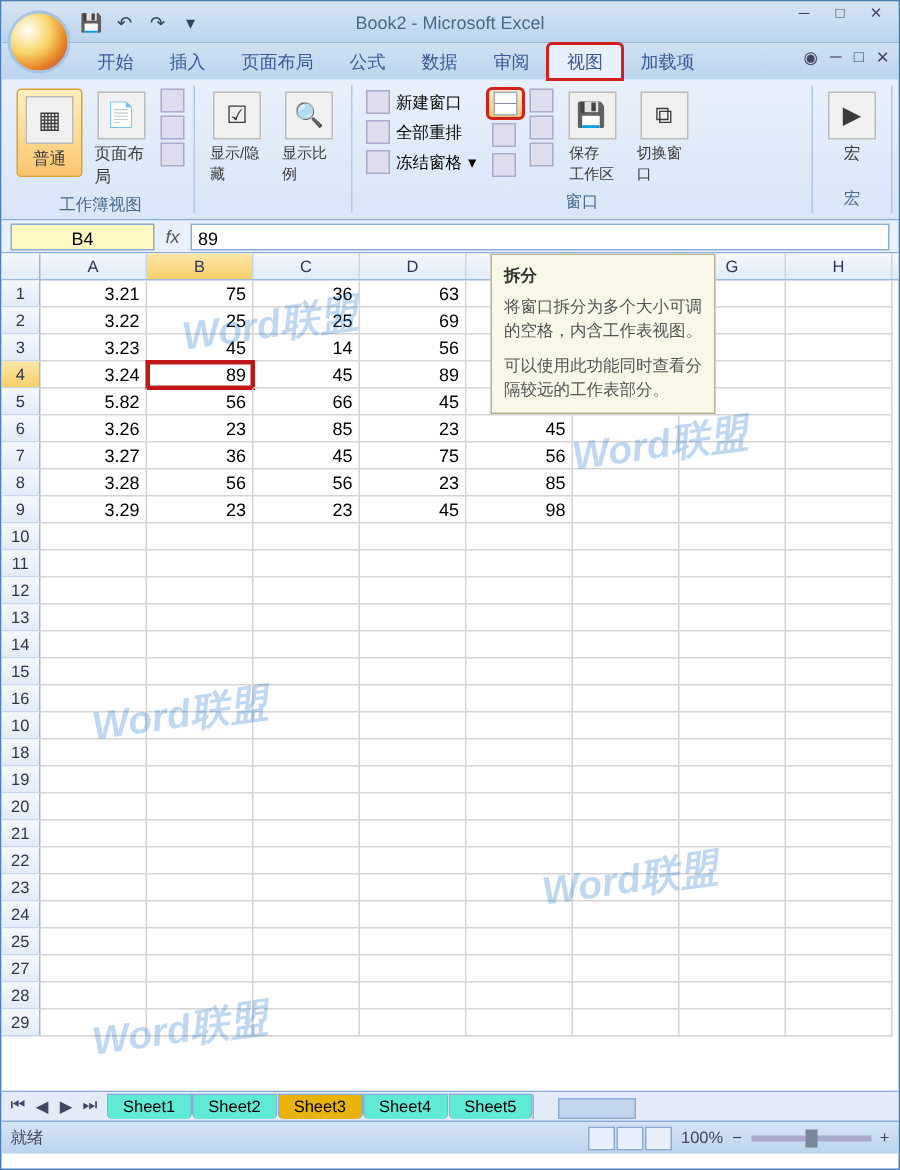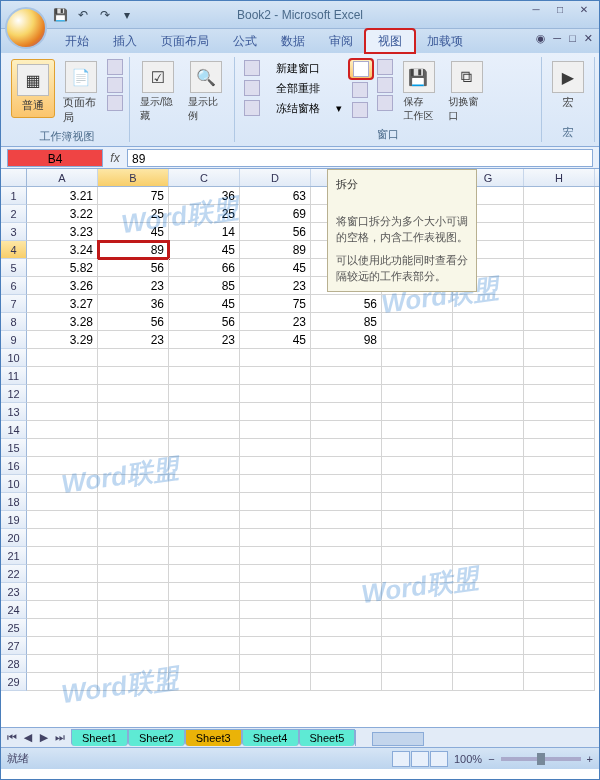--- a/index.html
+++ b/index.html
@@ -21,42 +21,42 @@
 .ribbon { height: 94px; background: linear-gradient(#e8f0fb, #d8e6f7); border-bottom: 1px solid #8aabd8; display: flex; padding: 4px; }
 .ribbon-group { border-right: 1px solid #b0c8e4; padding: 2px 6px 2px 6px; display: flex; flex-direction: column; }
 .ribbon-group-body { flex: 1; display: flex; align-items: flex-start; gap: 4px; }
 .ribbon-group-label { font-size: 11px; color: #4a6a8a; text-align: center; padding-top: 2px; }
 .rb-btn { display: flex; flex-direction: column; align-items: center; padding: 2px 4px; font-size: 11px; color: #3b3b3b; cursor: pointer; }
 .rb-btn-lg { width: 44px; }
 .rb-icon { width: 32px; height: 32px; background: #f0f0f0; border: 1px solid #bbb; margin-bottom: 2px; display:flex; align-items:center; justify-content:center; font-size:16px; }
 .rb-normal { background: linear-gradient(#fef0c0, #fbc56d); border: 1px solid #e0a030; border-radius: 3px; padding: 4px; }
 .rb-split-highlight { outline: 2px solid #d02020; outline-offset: -1px; background: linear-gradient(#fef0c0, #fbc56d); border: 1px solid #e0a030; border-radius: 3px; }
 .rb-small-col { display: flex; flex-direction: column; gap: 2px; }
-.rb-small { display: flex; align-items: center; gap: 16px; font-size: 11px; padding: 1px 3px; cursor: pointer; white-space: nowrap; }
+.rb-small { display: flex; align-items: center; gap: 4px; font-size: 11px; padding: 1px 3px; cursor: pointer; white-space: nowrap; }
 .rb-small-icon { width: 16px; height: 16px; background: #dde; border: 1px solid #aac; display:inline-block; }
 
 .formula-bar { height: 22px; background: #e8f0fb; border-bottom: 1px solid #8aabd8; display: flex; align-items: center; }
-.name-box { width: 96px; border: 1px solid #8aabd8; background: #ef4444; font-size: 12px; text-align: center; height: 18px; margin-left: 6px; line-height: 18px; }
+.name-box { width: 96px; border: 1px solid #8aabd8; background: #fef9c3; font-size: 12px; text-align: center; height: 18px; margin-left: 6px; line-height: 18px; }
 .fx-label { width: 24px; text-align: center; font-style: italic; font-size: 12px; color: #555; }
 .formula-input { flex: 1; border: 1px solid #8aabd8; background: #fff; height: 18px; font-size: 12px; padding: 0 4px; margin-right: 6px; line-height: 18px; }
 
 .grid-area { position: relative; height: 558px; overflow: hidden; background: #fff; }
 .col-headers { display: flex; height: 18px; background: linear-gradient(#f5f8fc, #e2ebf7); border-bottom: 1px solid #9fb8d9; }
 .corner { width: 26px; border-right: 1px solid #9fb8d9; background: linear-gradient(#f5f8fc, #e2ebf7); }
 .col-h { width: 71px; border-right: 1px solid #c7d6ea; text-align: center; font-size: 11px; line-height: 18px; color: #335; }
 .col-h.sel { background: linear-gradient(#fde7a6, #f8ce6a); }
 .rows { }
 .row { display: flex; height: 18px; }
 .row-h { width: 26px; background: linear-gradient(#f5f8fc, #e2ebf7); border-right: 1px solid #9fb8d9; border-bottom: 1px solid #c7d6ea; text-align: center; font-size: 11px; line-height: 18px; color: #335; }
 .row-h.sel { background: linear-gradient(#fde7a6, #f8ce6a); }
 .cell { width: 71px; border-right: 1px solid #d4d4d4; border-bottom: 1px solid #d4d4d4; font-size: 12px; text-align: right; padding-right: 4px; line-height: 18px; font-family: Arial; }
 .cell.active { outline: 3px solid #c01818; outline-offset: -2px; background: #fff; }
 
 .tooltip { position: absolute; left: 326px; top: 0px; width: 150px; background: #f8f7e8; border: 1px solid #b8b090; padding: 6px 8px; font-size: 11px; color: #555; line-height: 1.5; z-index: 20; }
-.tooltip-title { font-weight: normal; margin-bottom: 20px; color: #333; }
+.tooltip-title { font-weight: bold; margin-bottom: 4px; color: #333; }
 
 .watermark { position: absolute; font-size: 26px; font-weight: bold; color: rgba(0,100,200,0.25); font-style: italic; transform: rotate(-8deg); pointer-events: none; }
 
 .sheet-tabs { height: 20px; background: #e2ebf7; display: flex; align-items: center; border-top: 1px solid #8aabd8; font-size: 11px; }
 .sheet-nav { display: flex; padding: 0 4px; gap: 2px; }
 .sheet-nav span { width: 14px; text-align: center; cursor: pointer; color: #446; }
 .sheet-tab { padding: 2px 10px; background: #eab308; border: 1px solid #8aabd8; border-bottom: none; border-radius: 0 0 4px 4px; cursor: pointer; }
 .sheet-tab.inactive { background: #5eead4; }
 .hscroll { flex: 1; height: 16px; background: #e2ebf7; border-left: 1px solid #8aabd8; position: relative; }
 .hscroll::before { content:''; position:absolute; left:16px; width:50px; height:12px; top:2px; background:#c3d5ec; border:1px solid #8aabd8; }

